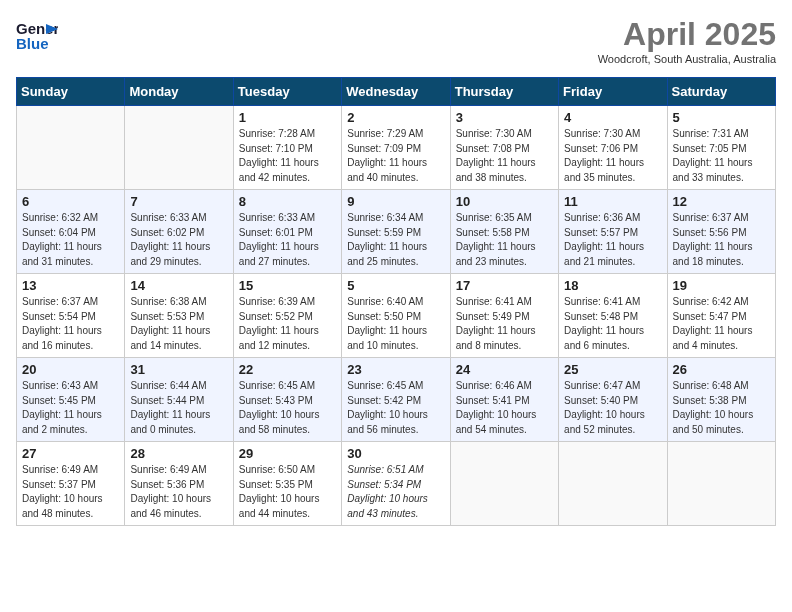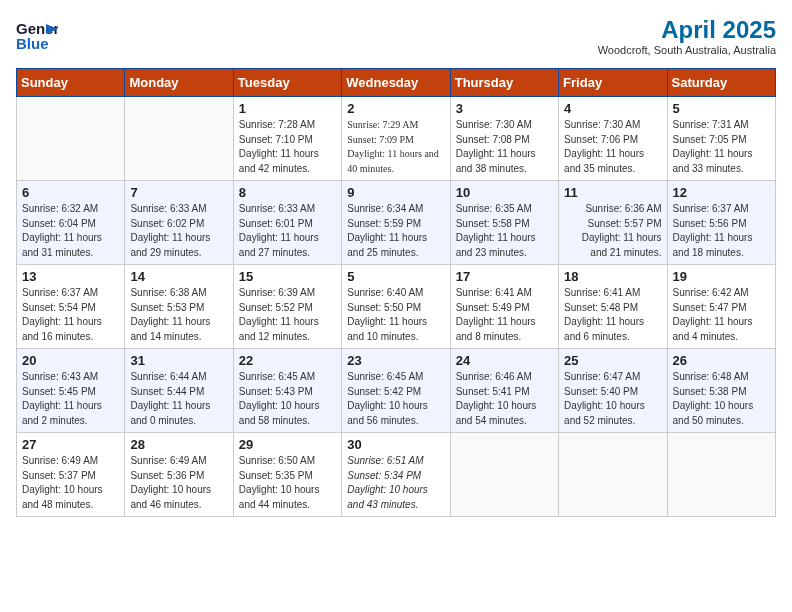--- a/index.html
+++ b/index.html
@@ -13,35 +13,35 @@
     .header {
       display: flex;
       justify-content: space-between;
       align-items: flex-start;
       margin-bottom: 12px;
     }
     .title-block {
       text-align: right;
     }
     .title-block .month-year {
-      font-size: 24px;
+      font-size: 32px;
       font-weight: bold;
-      color: #0369a1;
+      color: #737373;
     }
     .title-block .location {
       font-size: 11px;
       color: #333;
     }
     .calendar {
       width: 100%;
       border-collapse: collapse;
       border: 1px solid #ccc;
     }
     .calendar th {
-      background: #c2410c;
+      background: #0c4a6e;
       color: #fff;
       font-size: 13px;
       font-weight: bold;
       padding: 6px 4px;
       text-align: left;
       border: 1px solid #0d47a1;
     }
     .calendar td {
       border: 1px solid #ccc;
       vertical-align: top;
@@ -119,21 +119,21 @@
         <td class="empty"></td>
         <td class="empty"></td>
         <td>
           <span class="day-num">1</span>
           <div class="day-info" style="white-space: pre-line;">Sunrise: 7:28 AM
 Sunset: 7:10 PM
 Daylight: 11 hours and 42 minutes.</div>
         </td>
         <td>
           <span class="day-num">2</span>
-          <div class="day-info" style="white-space: pre-line; font-family: Liberation Serif, serif;">Sunrise: 7:29 AM
+          <div class="day-info" style="white-space: pre-line;">Sunrise: 7:29 AM
 Sunset: 7:09 PM
 Daylight: 11 hours and 40 minutes.</div>
         </td>
         <td>
           <span class="day-num">3</span>
           <div class="day-info" style="white-space: pre-line;">Sunrise: 7:30 AM
 Sunset: 7:08 PM
 Daylight: 11 hours and 38 minutes.</div>
         </td>
         <td>
@@ -175,21 +175,21 @@
 Daylight: 11 hours and 25 minutes.</div>
         </td>
         <td>
           <span class="day-num">10</span>
           <div class="day-info" style="white-space: pre-line;">Sunrise: 6:35 AM
 Sunset: 5:58 PM
 Daylight: 11 hours and 23 minutes.</div>
         </td>
         <td>
           <span class="day-num">11</span>
-          <div class="day-info" style="white-space: pre-line; text-align: right;">Sunrise: 6:36 AM
+          <div class="day-info" style="white-space: pre-line;">Sunrise: 6:36 AM
 Sunset: 5:57 PM
 Daylight: 11 hours and 21 minutes.</div>
         </td>
         <td>
           <span class="day-num">12</span>
           <div class="day-info" style="white-space: pre-line;">Sunrise: 6:37 AM
 Sunset: 5:56 PM
 Daylight: 11 hours and 18 minutes.</div>
         </td>
       </tr>

